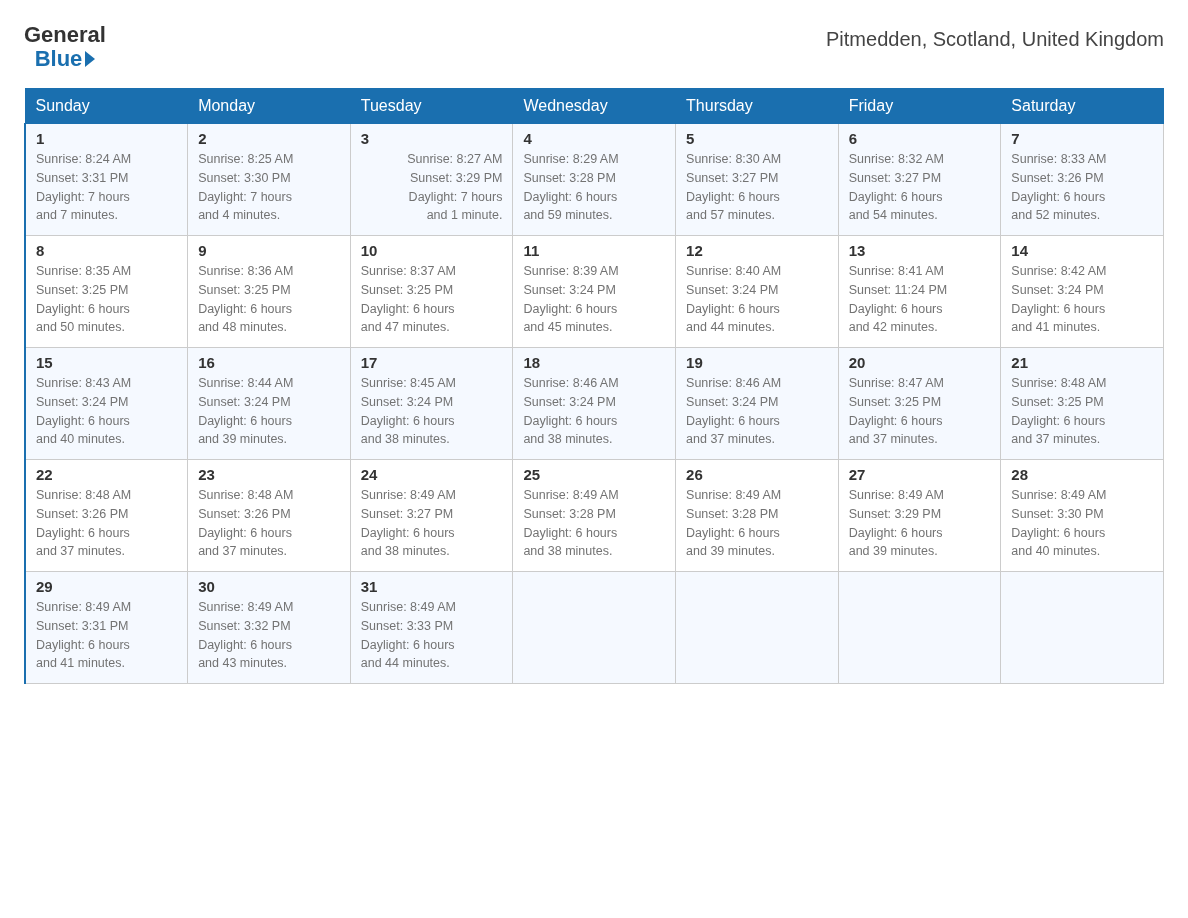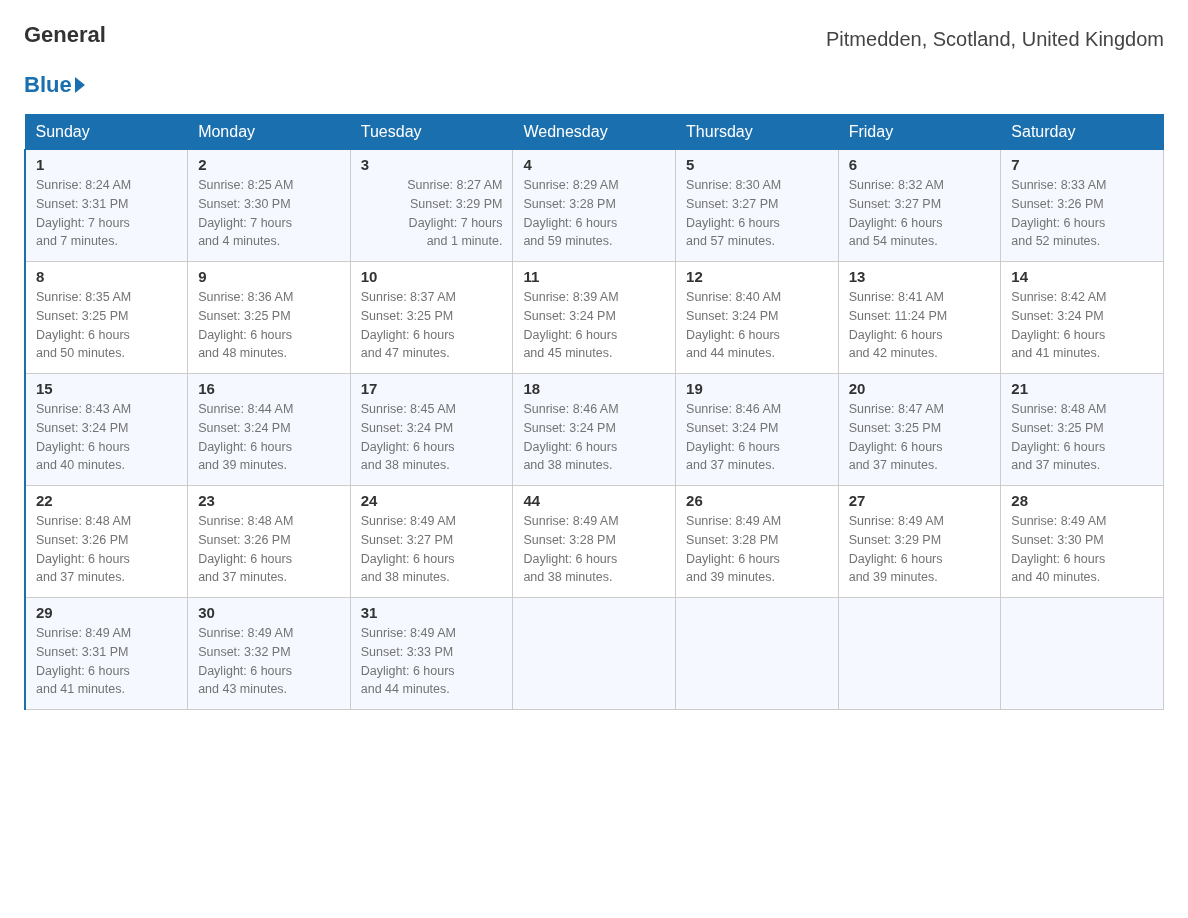--- a/index.html
+++ b/index.html
@@ -12,22 +12,21 @@
     }
     .header {
       display: flex;
       justify-content: space-between;
       align-items: flex-start;
       margin-bottom: 16px;
     }
     .logo {
       display: flex;
       flex-direction: column;
-      align-items: flex-start;
-      gap: 26px;
+      align-items: center;
     }
     .logo-general {
       font-size: 22px;
       font-weight: bold;
       color: #333;
       line-height: 1;
     }
     .logo-blue {
       font-size: 22px;
       font-weight: bold;
@@ -299,21 +298,21 @@
 and 37 minutes.</div>
         </td>
         <td>
           <span class="day-num">24</span>
           <div class="day-info" style="white-space: pre-line;">Sunrise: 8:49 AM
 Sunset: 3:27 PM
 Daylight: 6 hours
 and 38 minutes.</div>
         </td>
         <td>
-          <span class="day-num">44</span>
+          <span class="day-num">25</span>
           <div class="day-info" style="white-space: pre-line;">Sunrise: 8:49 AM
 Sunset: 3:28 PM
 Daylight: 6 hours
 and 38 minutes.</div>
         </td>
         <td>
           <span class="day-num">26</span>
           <div class="day-info" style="white-space: pre-line;">Sunrise: 8:49 AM
 Sunset: 3:28 PM
 Daylight: 6 hours

